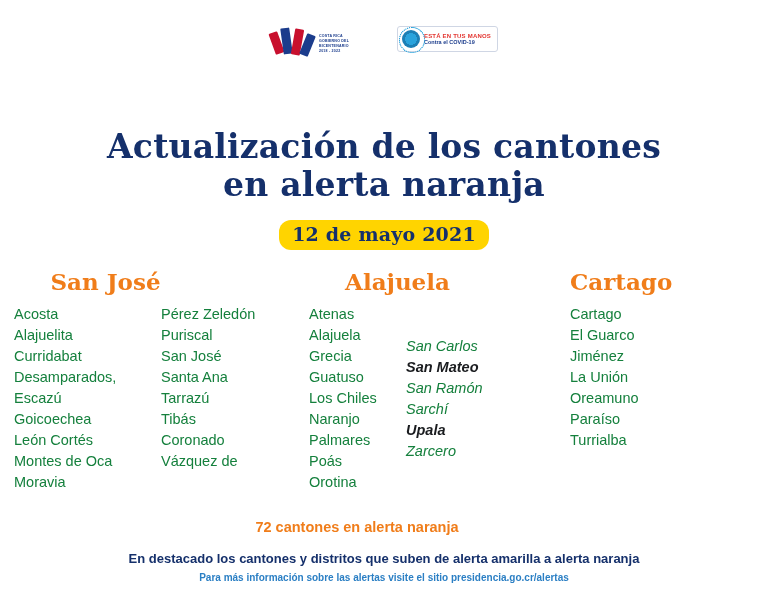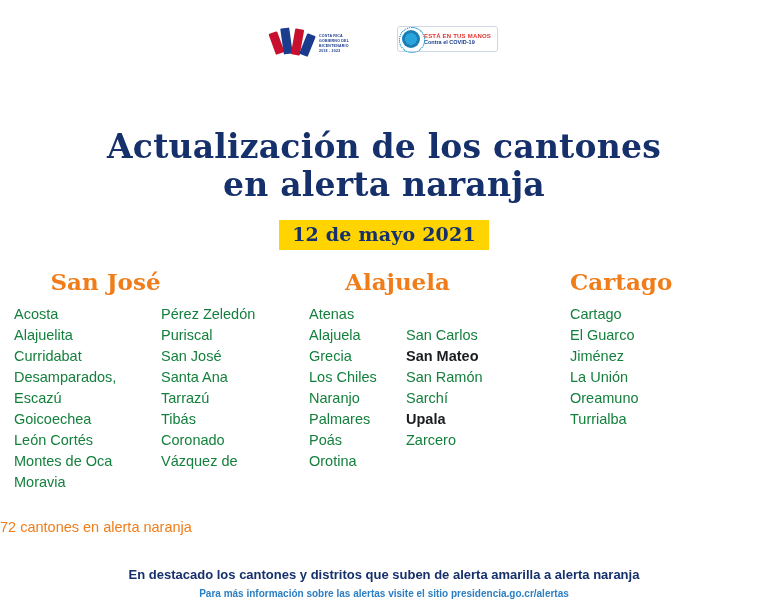--- a/index.html
+++ b/index.html
@@ -102,20 +102,21 @@
   }
   .date-badge {
     display: inline-block;
     background: #ffd400;
     color: #15306b;
     font-family: "DejaVu Serif", serif;
     font-weight: bold;
     font-size: 19px;
     padding: 3px 13px 5px;
     letter-spacing: .2px;
+    border-radius: 12px;
   }
 
   
   .provinces {
     display: flex;
     margin-top: 18px;
     padding: 0 14px;
     align-items: flex-start;
   }
   .prov {
@@ -138,46 +139,46 @@
 
   .cols {
     display: flex;
   }
   .col {
     display: flex;
     flex-direction: column;
   }
   .prov-sanjose .col { width: 147px; }
   .prov-alajuela .col { width: 97px; justify-content: center; }
-  .prov-alajuela .col.col2 { width: 120px; }
+  .prov-alajuela .col.col2 { width: 120px; font-style: italic; }
   .prov-cartago .col { width: 150px; padding-left: 6px; }
 
   .canton {
     font-size: 14.5px;
     line-height: 21px;
     color: #15803d;
     white-space: pre-line;
   }
   .canton.bold {
     font-weight: bold;
     color: #1a1c1f;
   }
 
   
   .count {
-    text-align: left;
+    text-align: center;
     padding-right: 54px;
     margin-top: 26px;
     color: #f07d1a;
-    font-weight: normal;
+    font-weight: bold;
     font-size: 14.5px;
   }
   .footer {
     text-align: center;
-    margin-top: 32px;
+    margin-top: 16px;
   }
   .footer-1 {
     color: #15306b;
     font-weight: bold;
     font-size: 13px;
   }
   .footer-2 {
     color: #2b7fc4;
     font-weight: bold;
     font-size: 10px;
@@ -249,20 +250,21 @@
     </div>
   </div>
 
   <div class="prov prov-alajuela">
     <div class="prov-name">Alajuela</div>
     <div class="cols">
       <div class="col col1">
         <div class="canton">Atenas</div>
         <div class="canton">Alajuela</div>
         <div class="canton">Grecia</div>
+        <div class="canton">Guatuso</div>
         <div class="canton">Los Chiles</div>
         <div class="canton">Naranjo</div>
         <div class="canton">Palmares</div>
         <div class="canton">Poás</div>
         <div class="canton">Orotina</div>
       </div>
       <div class="col col2">
         <div class="canton">San Carlos</div>
         <div class="canton bold">San Mateo</div>
         <div class="canton">San Ramón</div>
@@ -275,20 +277,21 @@
 
   <div class="prov prov-cartago">
     <div class="prov-name">Cartago</div>
     <div class="cols">
       <div class="col col1">
         <div class="canton">Cartago</div>
         <div class="canton">El Guarco</div>
         <div class="canton">Jiménez</div>
         <div class="canton">La Unión</div>
         <div class="canton">Oreamuno</div>
+        <div class="canton">Paraíso</div>
         <div class="canton">Turrialba</div>
       </div>
     </div>
   </div>
 
 </div>
 
 <div class="count">72 cantones en alerta naranja</div>
 
 <div class="footer">

